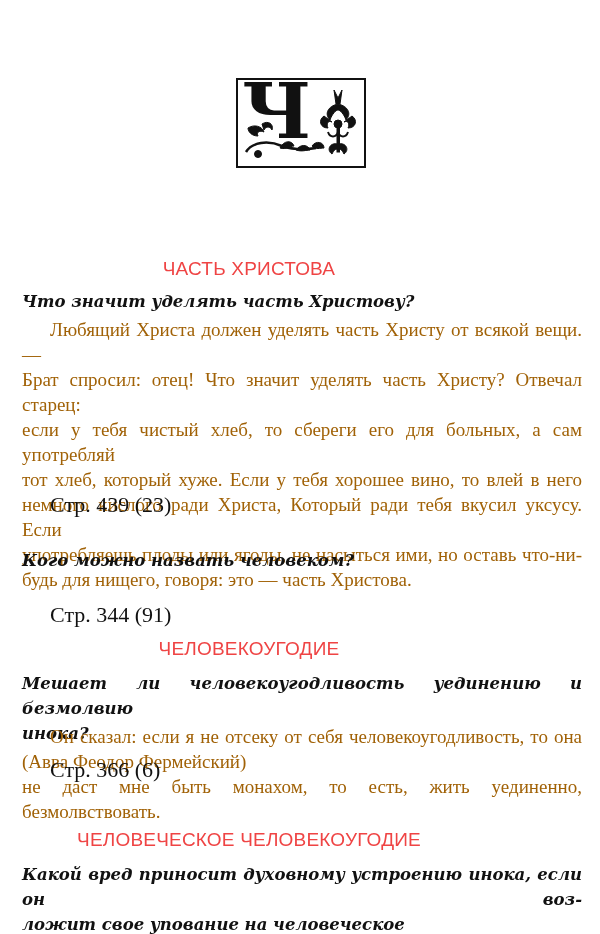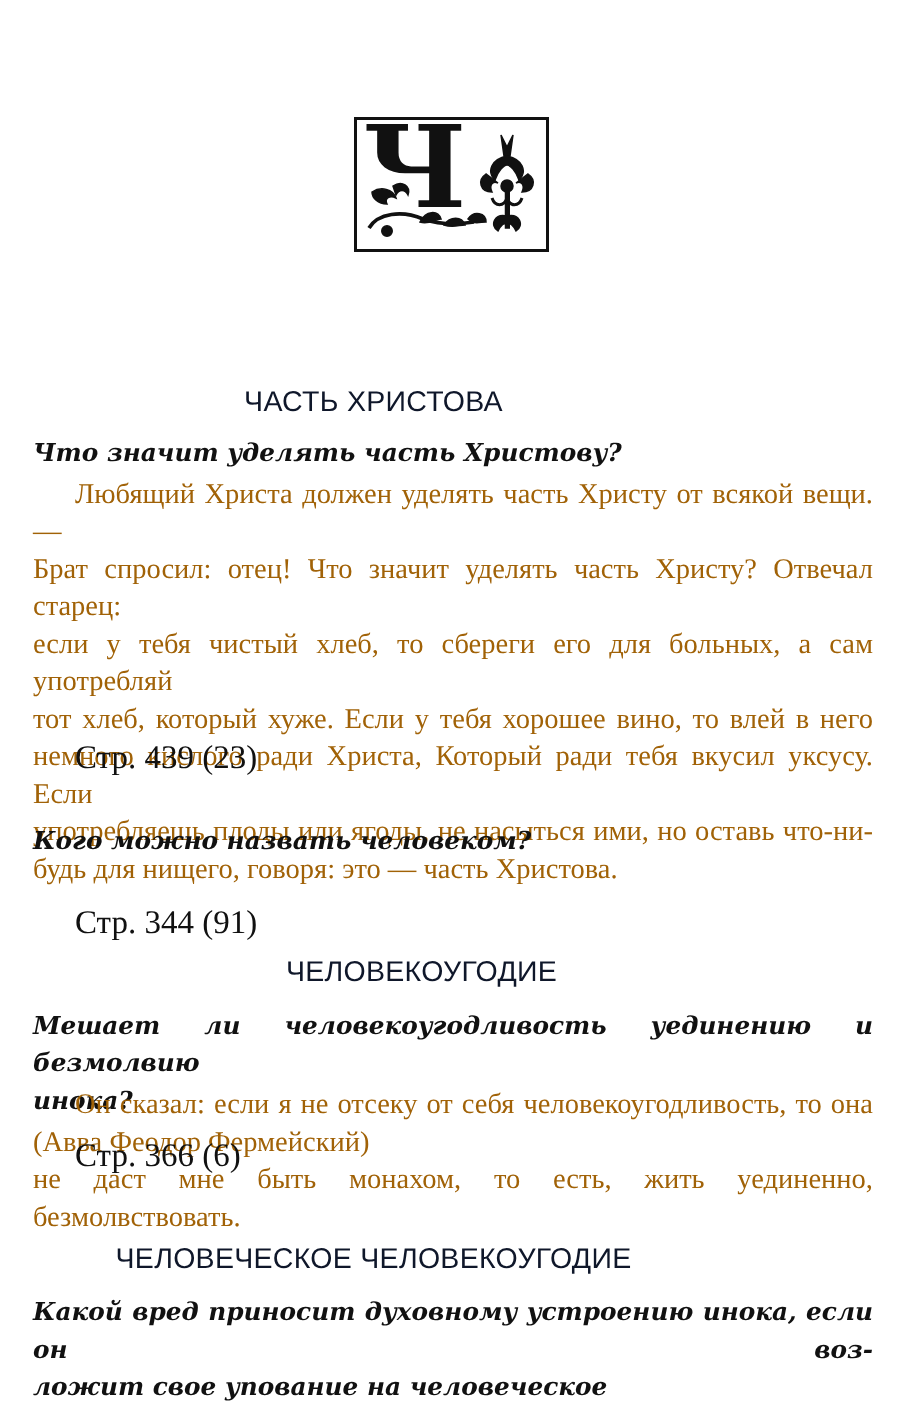--- a/index.html
+++ b/index.html
@@ -9,21 +9,21 @@
     position: absolute; left: 236px; top: 78px; width: 130px; height: 90px;
     border: 2px solid #111; box-sizing: border-box; background: #fff;
   }
   .dropcap .letter {
     position: absolute; left: 4px; top: -6px;
     font-family: "DejaVu Serif", serif; font-weight: bold; font-size: 76px; line-height: 1; color: #111;
   }
   .dropcap svg { position: absolute; left: 0; top: 0; }
   .heading {
     position: absolute; left: 0; width: 498px; text-align: center;
-    font-family: "Liberation Sans", sans-serif; font-size: 19px; color: #0f172a; letter-spacing: 0.2px;
+    font-family: "Liberation Sans", sans-serif; font-size: 19px; color: #ef4444; letter-spacing: 0.2px;
   }
   .question {
     position: absolute; left: 22px; width: 560px;
     font-family: "DejaVu Serif", serif; font-style: italic; font-weight: bold; font-size: 16.5px;
     line-height: 25px; color: #111;
   }
   .body {
     position: absolute; left: 22px; width: 560px;
     font-family: Liberation Serif, serif; font-size: 19px; line-height: 25px; color: #a16207;
     text-align: justify;
@@ -73,21 +73,21 @@
     <div style="text-align-last:justify;">тот хлеб, который хуже. Если у тебя хорошее вино, то влей в него</div>
     <div style="text-align-last:justify;">немного кислого ради Христа, Который ради тебя вкусил уксусу. Если</div>
     <div style="text-align-last:justify;">употребляешь плоды или ягоды, не насыться ими, но оставь что-ни-</div>
     <div>будь для нищего, говоря: это — часть Христова.</div>
   </div>
   <div class="ref" style="top:492px;">Стр. 439 (23)</div>
 
   <div class="question" style="top:548px;">Кого можно назвать человеком?</div>
   <div class="ref" style="top:602px;">Стр. 344 (91)</div>
 
-  <div class="heading" style="top:638px;padding-left:32px;">ЧЕЛОВЕКОУГОДИЕ</div>
+  <div class="heading" style="top:638px;">ЧЕЛОВЕКОУГОДИЕ</div>
   <div class="question" style="top:671px;">
     <div style="text-align:justify;text-align-last:justify;">Мешает ли человекоугодливость уединению и безмолвию</div>
     <div>инока?</div>
   </div>
   <div class="body" style="top:724px;">
     <div style="text-align-last:justify;"><span class="ind"></span><span>Он сказал: если я не отсеку от себя человекоугодливость, то она</span></div>
     <div>(Авва Феодор Фермейский)</div>
     <div style="text-align-last:justify;">не даст мне быть монахом, то есть, жить уединенно, безмолвствовать.</div>
   </div>
   <div class="ref" style="top:757px;">Стр. 366 (6)</div>

